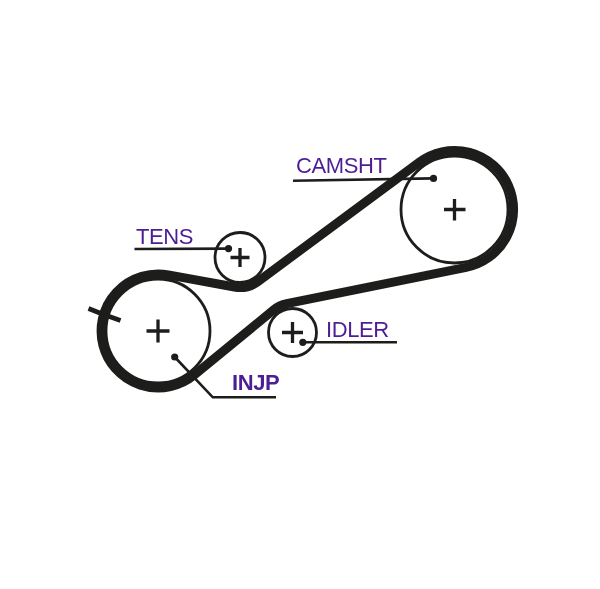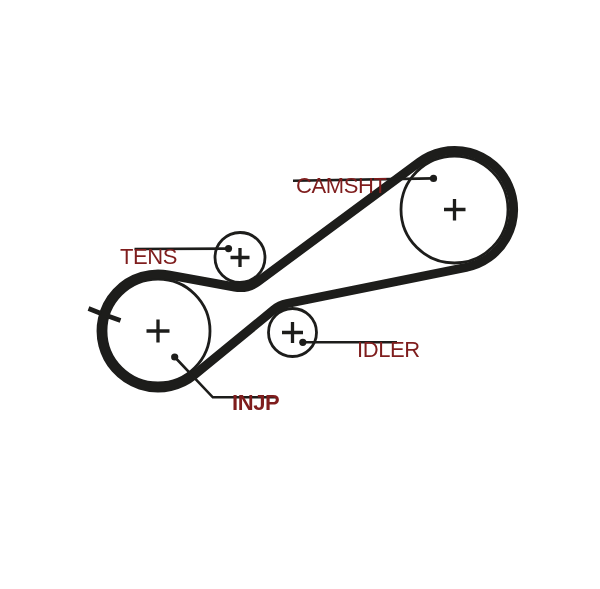--- a/index.html
+++ b/index.html
@@ -10,28 +10,27 @@
     overflow: hidden;
     font-family: "Liberation Sans", sans-serif;
   }
   .stage { position: absolute; inset: 0; }
   svg.canvas { position: absolute; left: 0; top: 0; }
   .label {
     position: absolute;
     font-size: 22px;
     line-height: 1;
     letter-spacing: -0.4px;
-    color: #7f1d1d;
+    color: #4c1d95;
     white-space: nowrap;
     user-select: none;
-    margin-top: 20px;
   }
   #label-camsht { left: 296px; top: 155px; }
-  #label-tens   { left: 120px; top: 226px; }
-  #label-idler  { left: 357px; top: 319px; }
+  #label-tens   { left: 136px; top: 226px; }
+  #label-idler  { left: 326px; top: 319px; }
   #label-injp   { left: 232px; top: 372px; font-weight: bold; }
 </style>
 </head>
 <body>
 
 <div class="stage">
 
   <svg class="canvas" width="600" height="589" viewBox="0 0 600 589">
 
     <circle cx="454.5" cy="209.5" r="53.5" fill="#ffffff" stroke="#1d1d1b" stroke-width="2.8"></circle>

